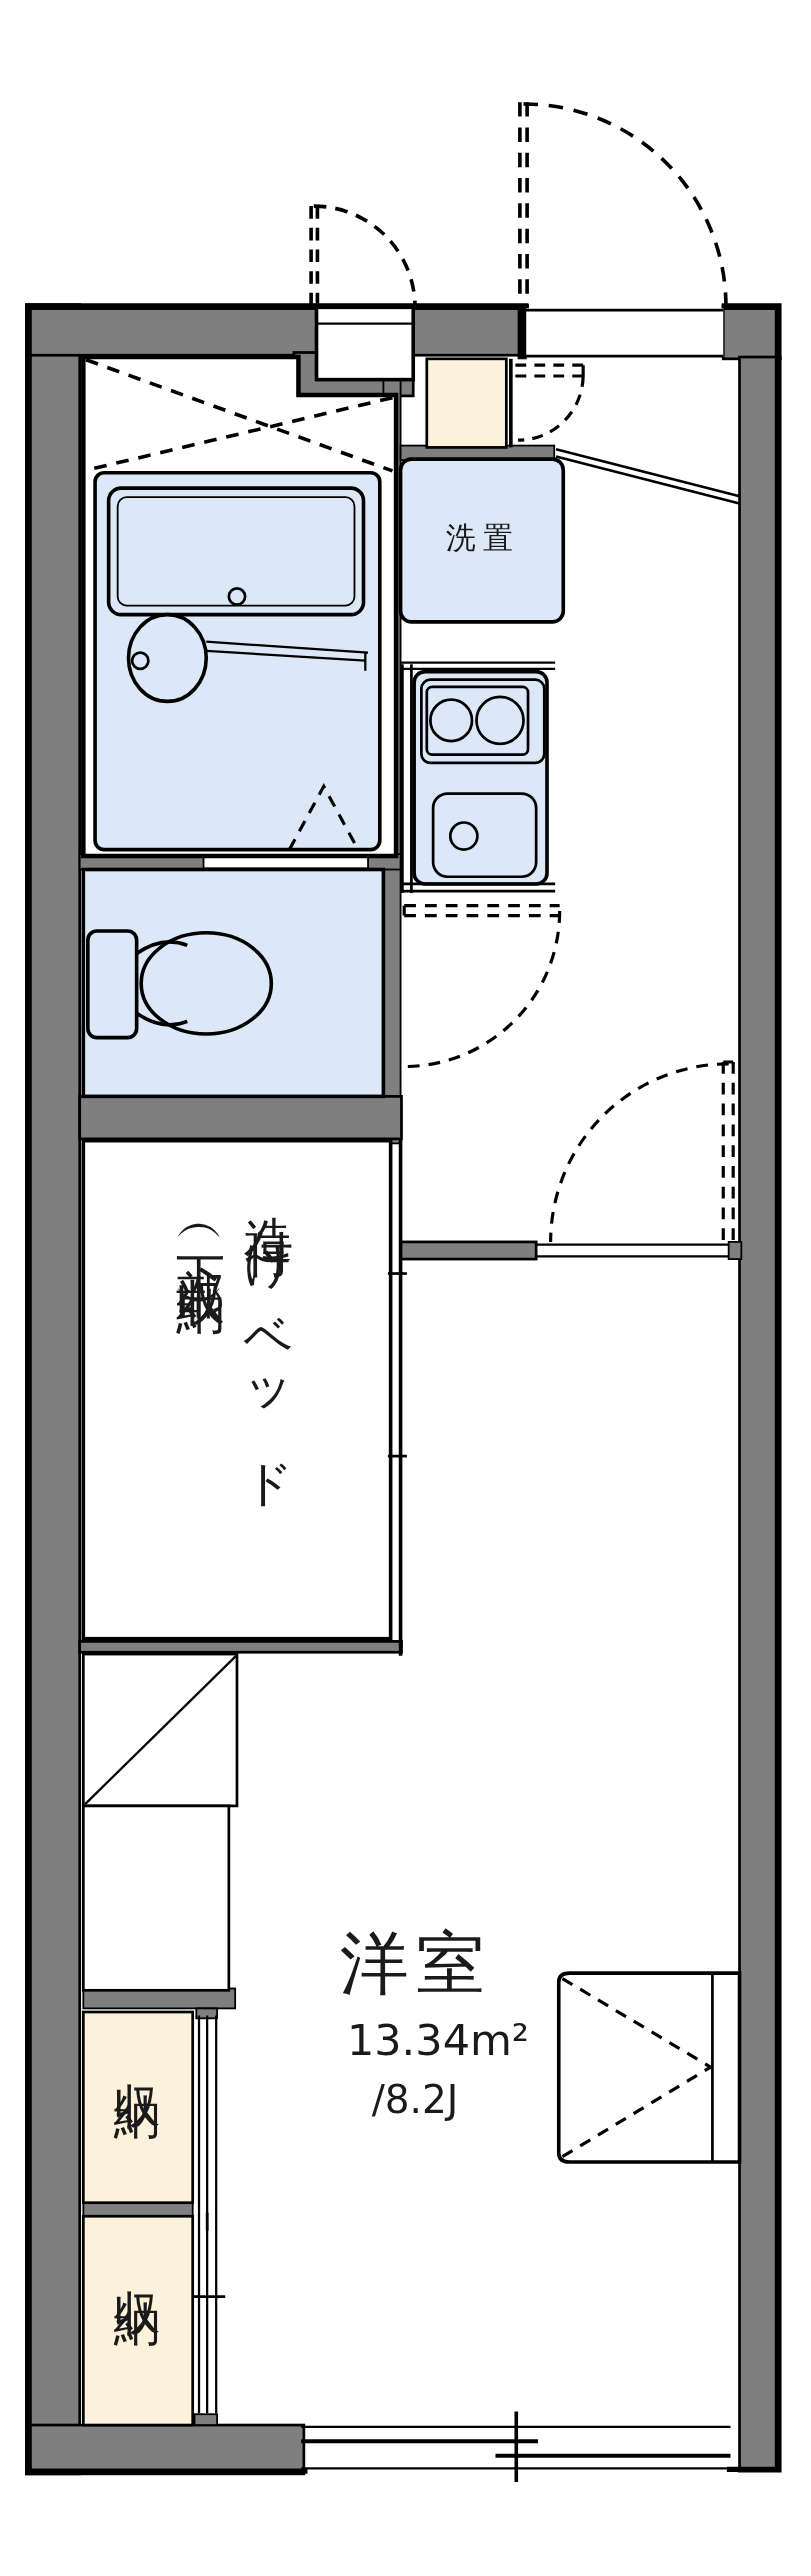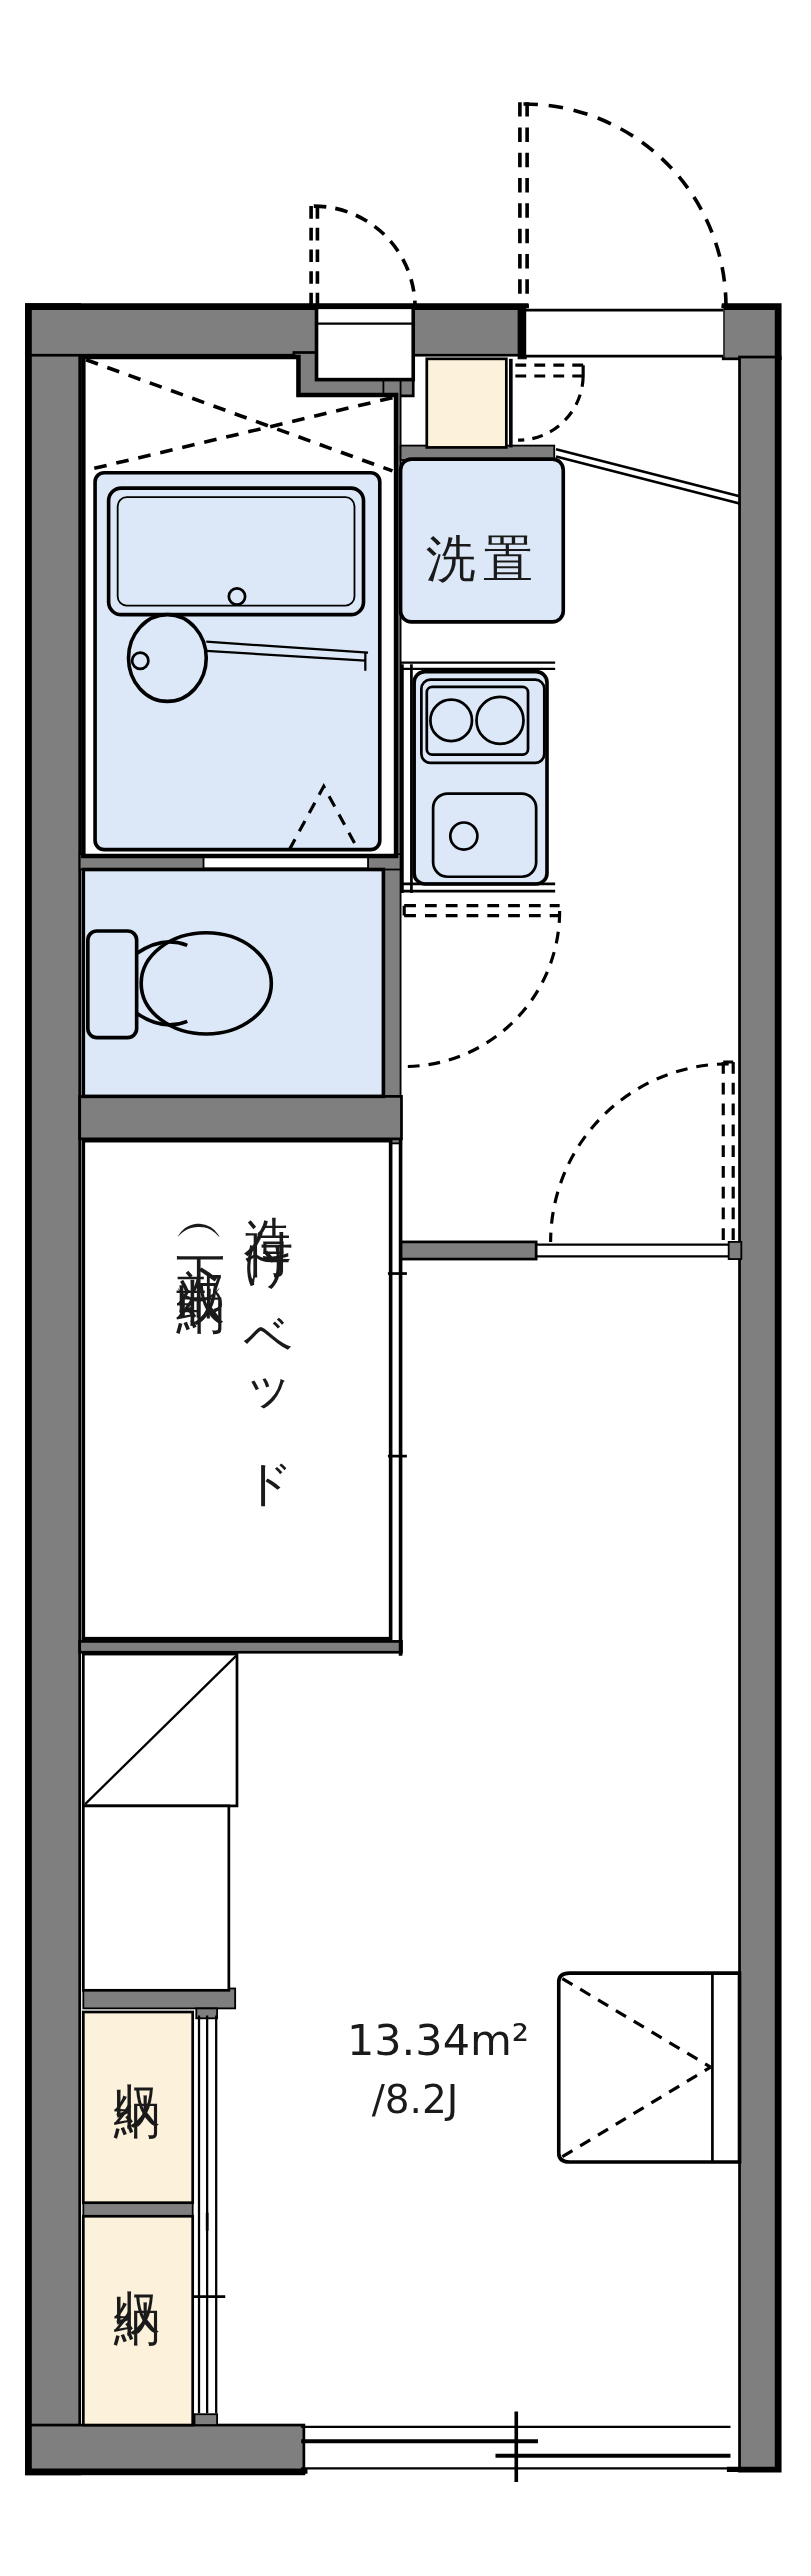--- a/index.html
+++ b/index.html
@@ -12,21 +12,21 @@
   }
   .stage svg{position:absolute;left:0;top:0;}
   .lbl{
     position:absolute;
     color:#1a1a1a;
     white-space:nowrap;
     transform:translate(-50%,-50%);
     line-height:1;
     user-select:none;
   }
-  .lbl-washer{font-size:50px;letter-spacing:7.2px;margin-top:21px;}
+  .lbl-washer{font-size:30px;letter-spacing:7.2px;}
   .lbl-room{font-size:69px;letter-spacing:7.2px;}
   .lbl-area1{font-size:43px;}
   .lbl-area2{font-size:39px;}
   .vtxt{
     position:absolute;
     transform:translateX(-50%);
     writing-mode:vertical-rl;
     text-orientation:mixed;
     color:#1a1a1a;
     line-height:1;
@@ -179,20 +179,21 @@
   </g>
 
 </svg>
 
 <div class="lbl lbl-washer" style="left:483px;top:538px;">洗置</div>
 
 <div class="vtxt lbl-bed1" style="left:269px;top:1177px;">造付けベッド</div>
 
 <div class="vtxt lbl-bed2" style="left:201px;top:1209px;">（下部収納）</div>
 
+<div class="lbl lbl-room" style="left:416px;top:1963px;">洋室</div>
 
 <div class="lbl lbl-area1" style="left:438px;top:2040px;">13.34m²</div>
 
 <div class="lbl lbl-area2" style="left:415px;top:2099px;">/8.2J</div>
 
 <div class="vtxt lbl-sto" style="left:138px;top:2045px;">収納</div>
 
 <div class="vtxt lbl-sto" style="left:138px;top:2252px;">収納</div>
 
 </div>

